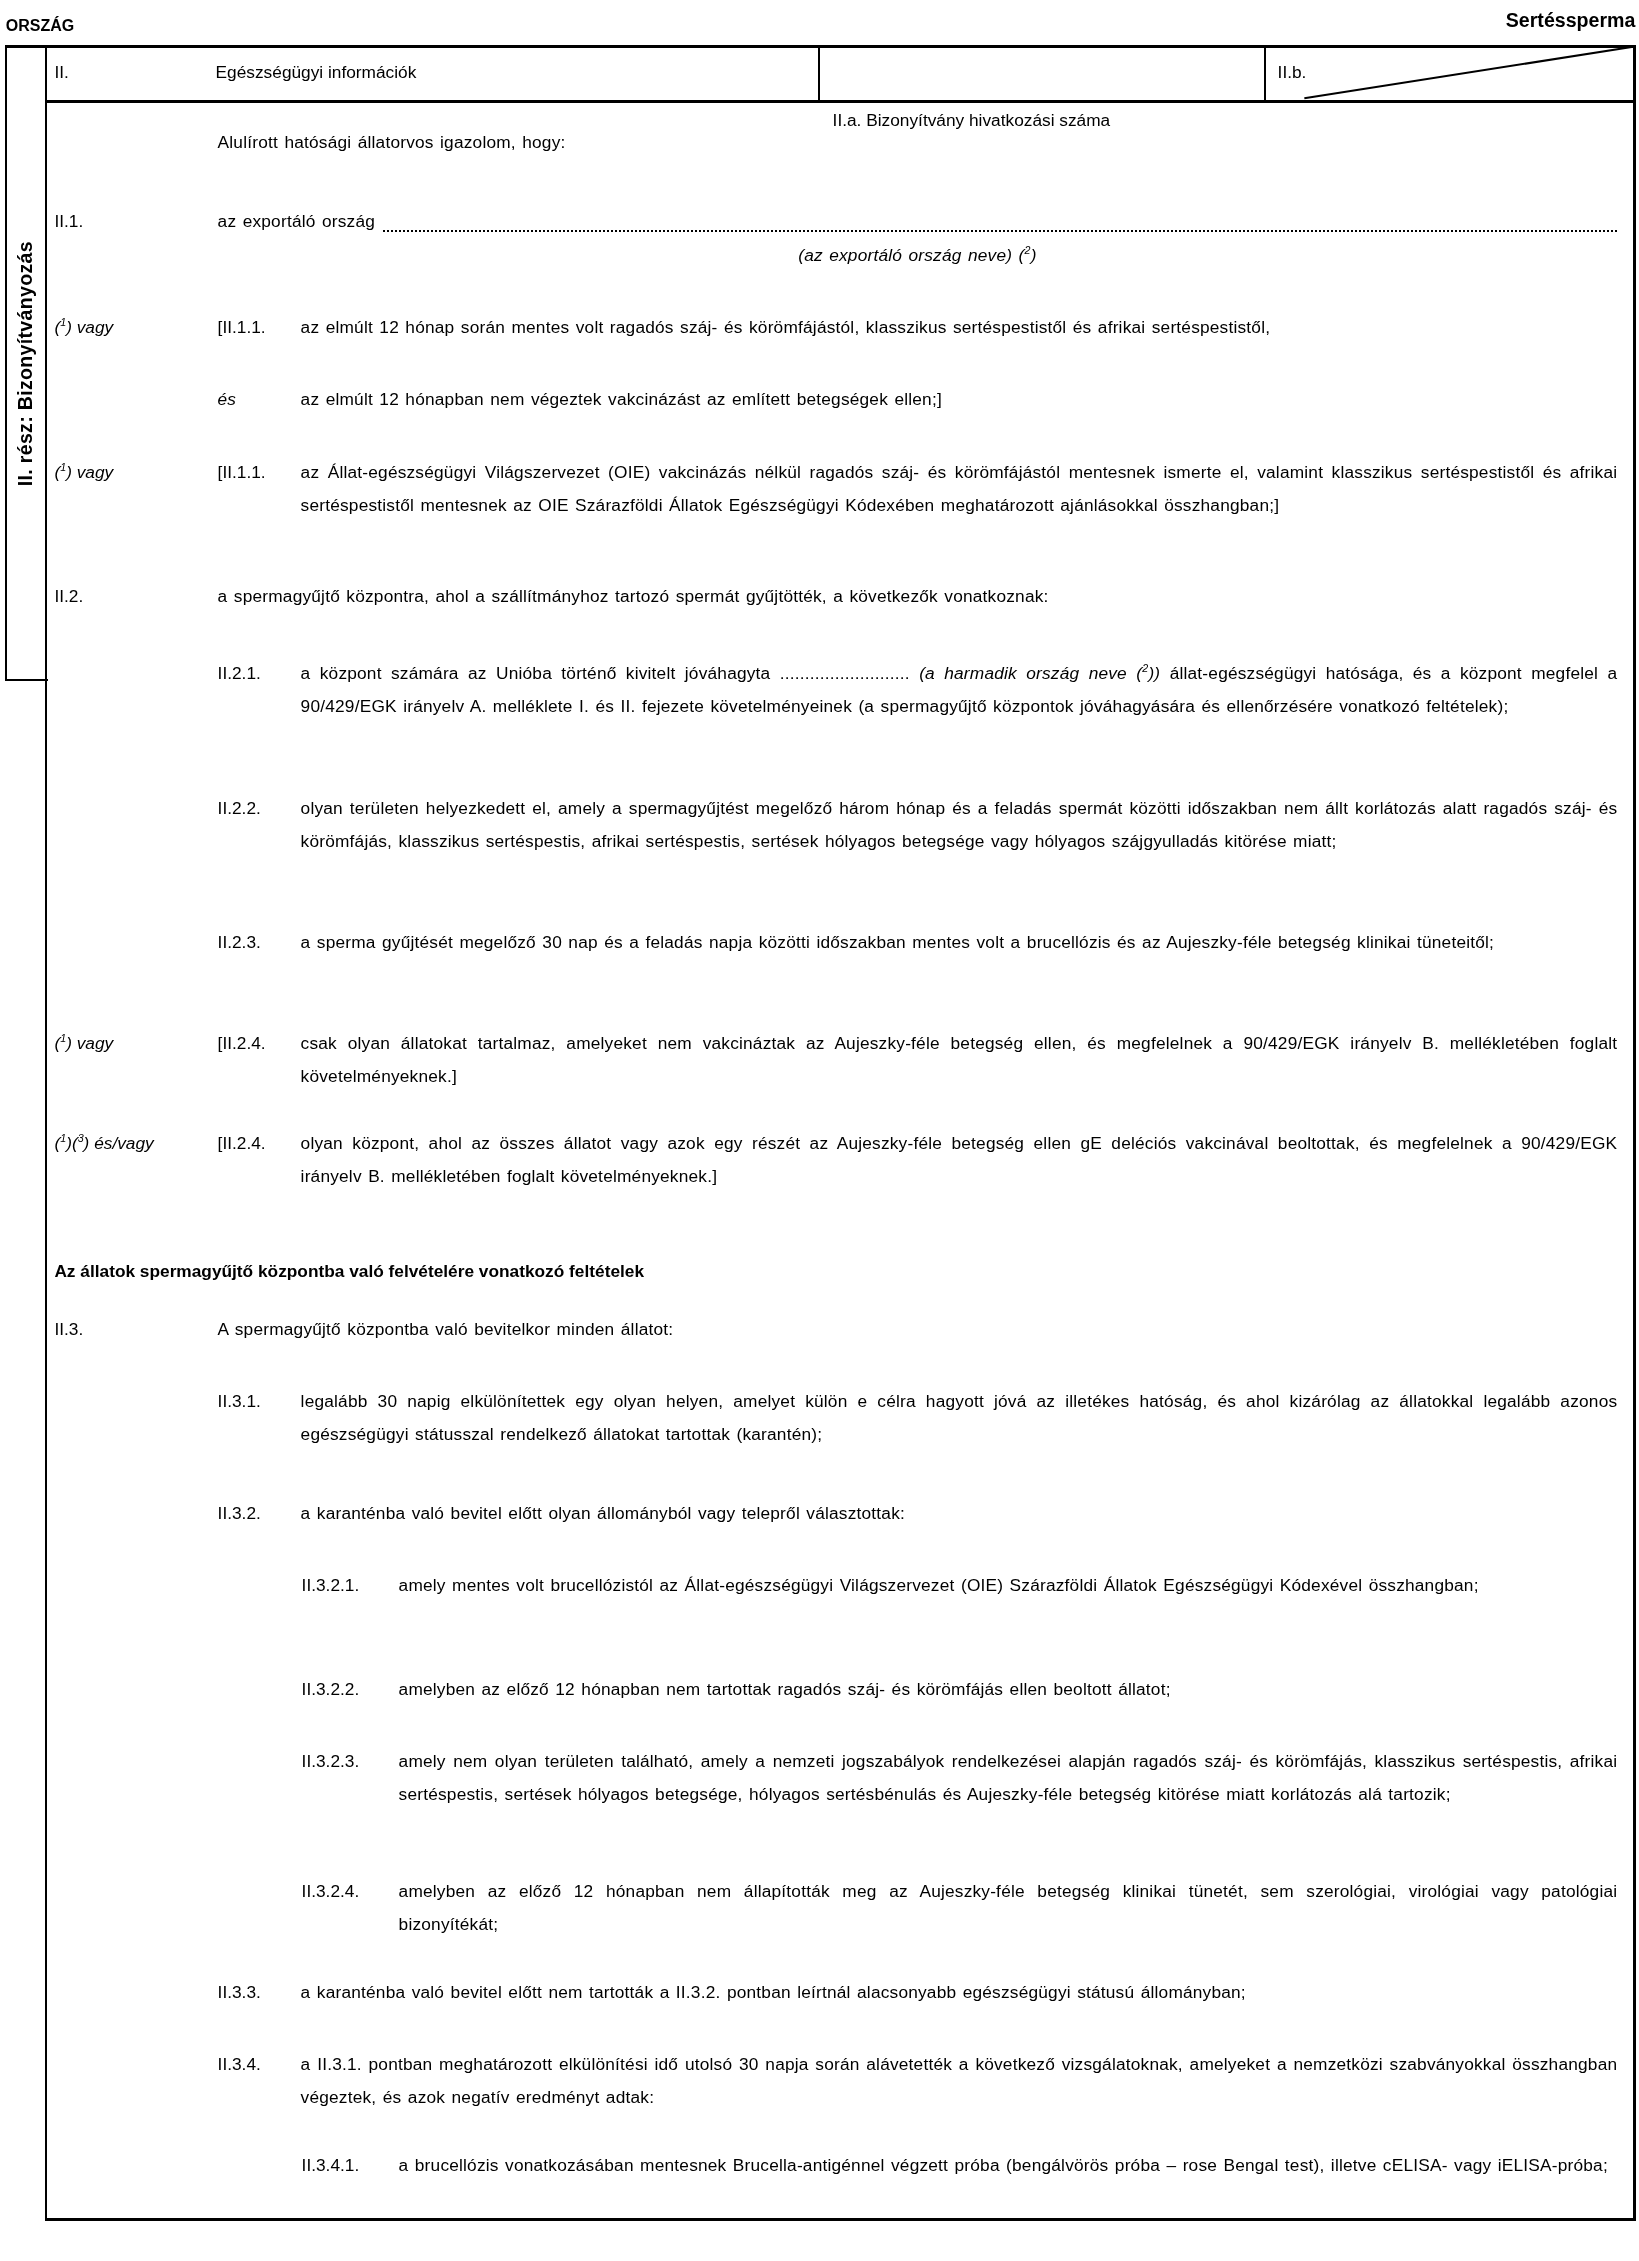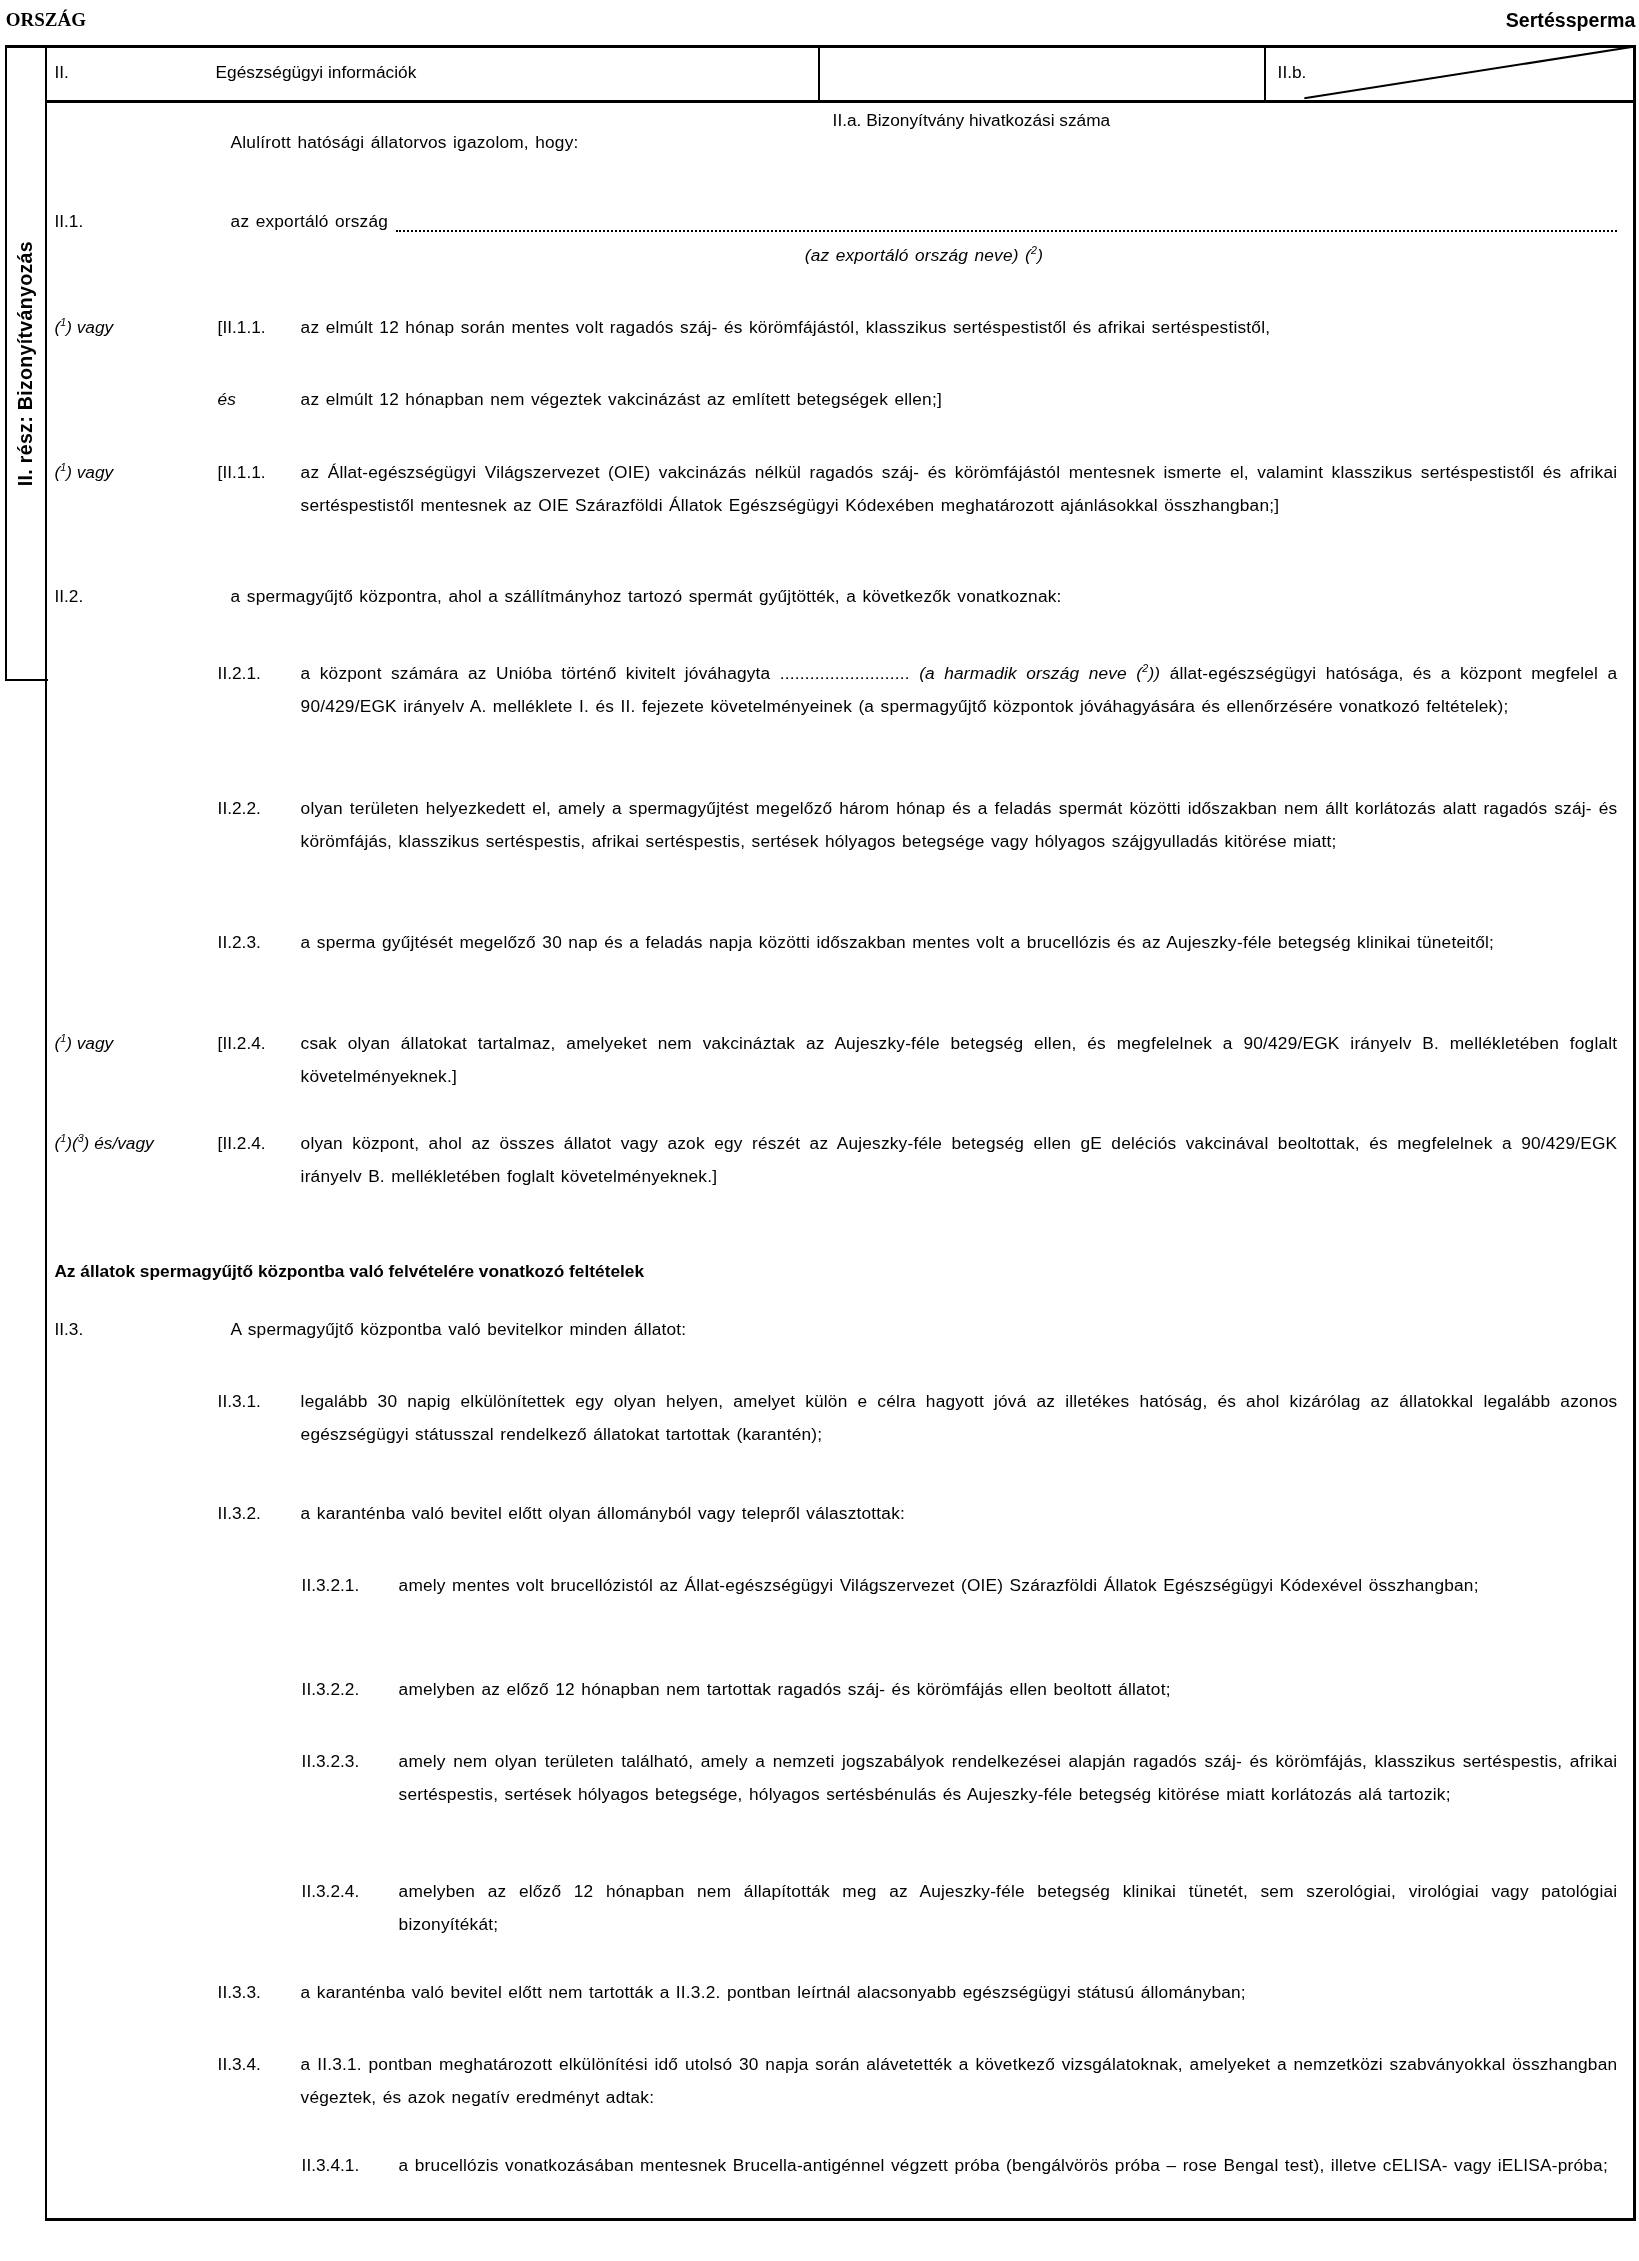--- a/index.html
+++ b/index.html
@@ -9,21 +9,21 @@
     background:#ffffff;
     font-family:"Liberation Sans","DejaVu Sans",sans-serif;
     color:#000;
     font-size:17.3px;
   }
   .it{font-style:italic;}
   sup{font-size:0.62em;vertical-align:super;line-height:0;}
 
   
   .topbar{position:absolute;left:5.8px;right:4.6px;top:9.2px;height:26.5px;}
-  .topbar .left{position:absolute;left:0;top:0;font-size:19px;font-weight:bold;font-family:Liberation Serif, serif;}
+  .topbar .left{position:absolute;left:0;top:8px;font-size:16px;font-weight:bold;}
   .topbar .right{position:absolute;right:0;top:0;font-size:19.6px;font-weight:bold;}
 
   
   .table{position:absolute;left:4.6px;top:45px;width:1631px;height:2176px;}
   .bl{position:absolute;background:#000;}
   .b-top{left:0;right:0;top:0;height:2.9px;}
   .b-right{right:0;top:0;bottom:0;width:2.9px;}
   .b-bottom{left:40px;right:0;bottom:0;height:2.9px;}
   .b-left-upper{left:0;top:0;width:2.9px;height:636px;}
   .b-sidebar-bottom{left:0;top:634px;width:43px;height:2.3px;}
@@ -51,21 +51,21 @@
   .diag{position:absolute;left:0;top:0;width:371px;height:55px;}
 
   
   .body{position:absolute;left:40px;top:58px;width:1590px;bottom:2.9px;}
   .row{position:absolute;left:0;right:0;line-height:33px;}
   .m{position:absolute;left:9.8px;top:0;white-space:nowrap;}
   .n{position:absolute;left:173px;top:0;white-space:nowrap;}
   .n3{left:257px;}
   .t{position:absolute;right:17.3px;top:0;text-align:justify;
      letter-spacing:0.2px;word-spacing:1.4px;}
-  .t1{left:186px;}
+  .t1{left:173px;}
   .t2{left:256px;}
   .t3{left:354px;}
   .caption{text-align:center;}
   .leaderline{display:flex;align-items:baseline;text-align:center;}
   .leader{flex:1 1 auto;border-bottom:2.3px dotted #000;height:0;
           align-self:flex-end;margin:0 0 5.8px 8px;}
   .headline{position:absolute;left:9.8px;right:17.3px;top:0;font-weight:bold;margin-top:20px;}
 </style>
 </head>
 <body>

